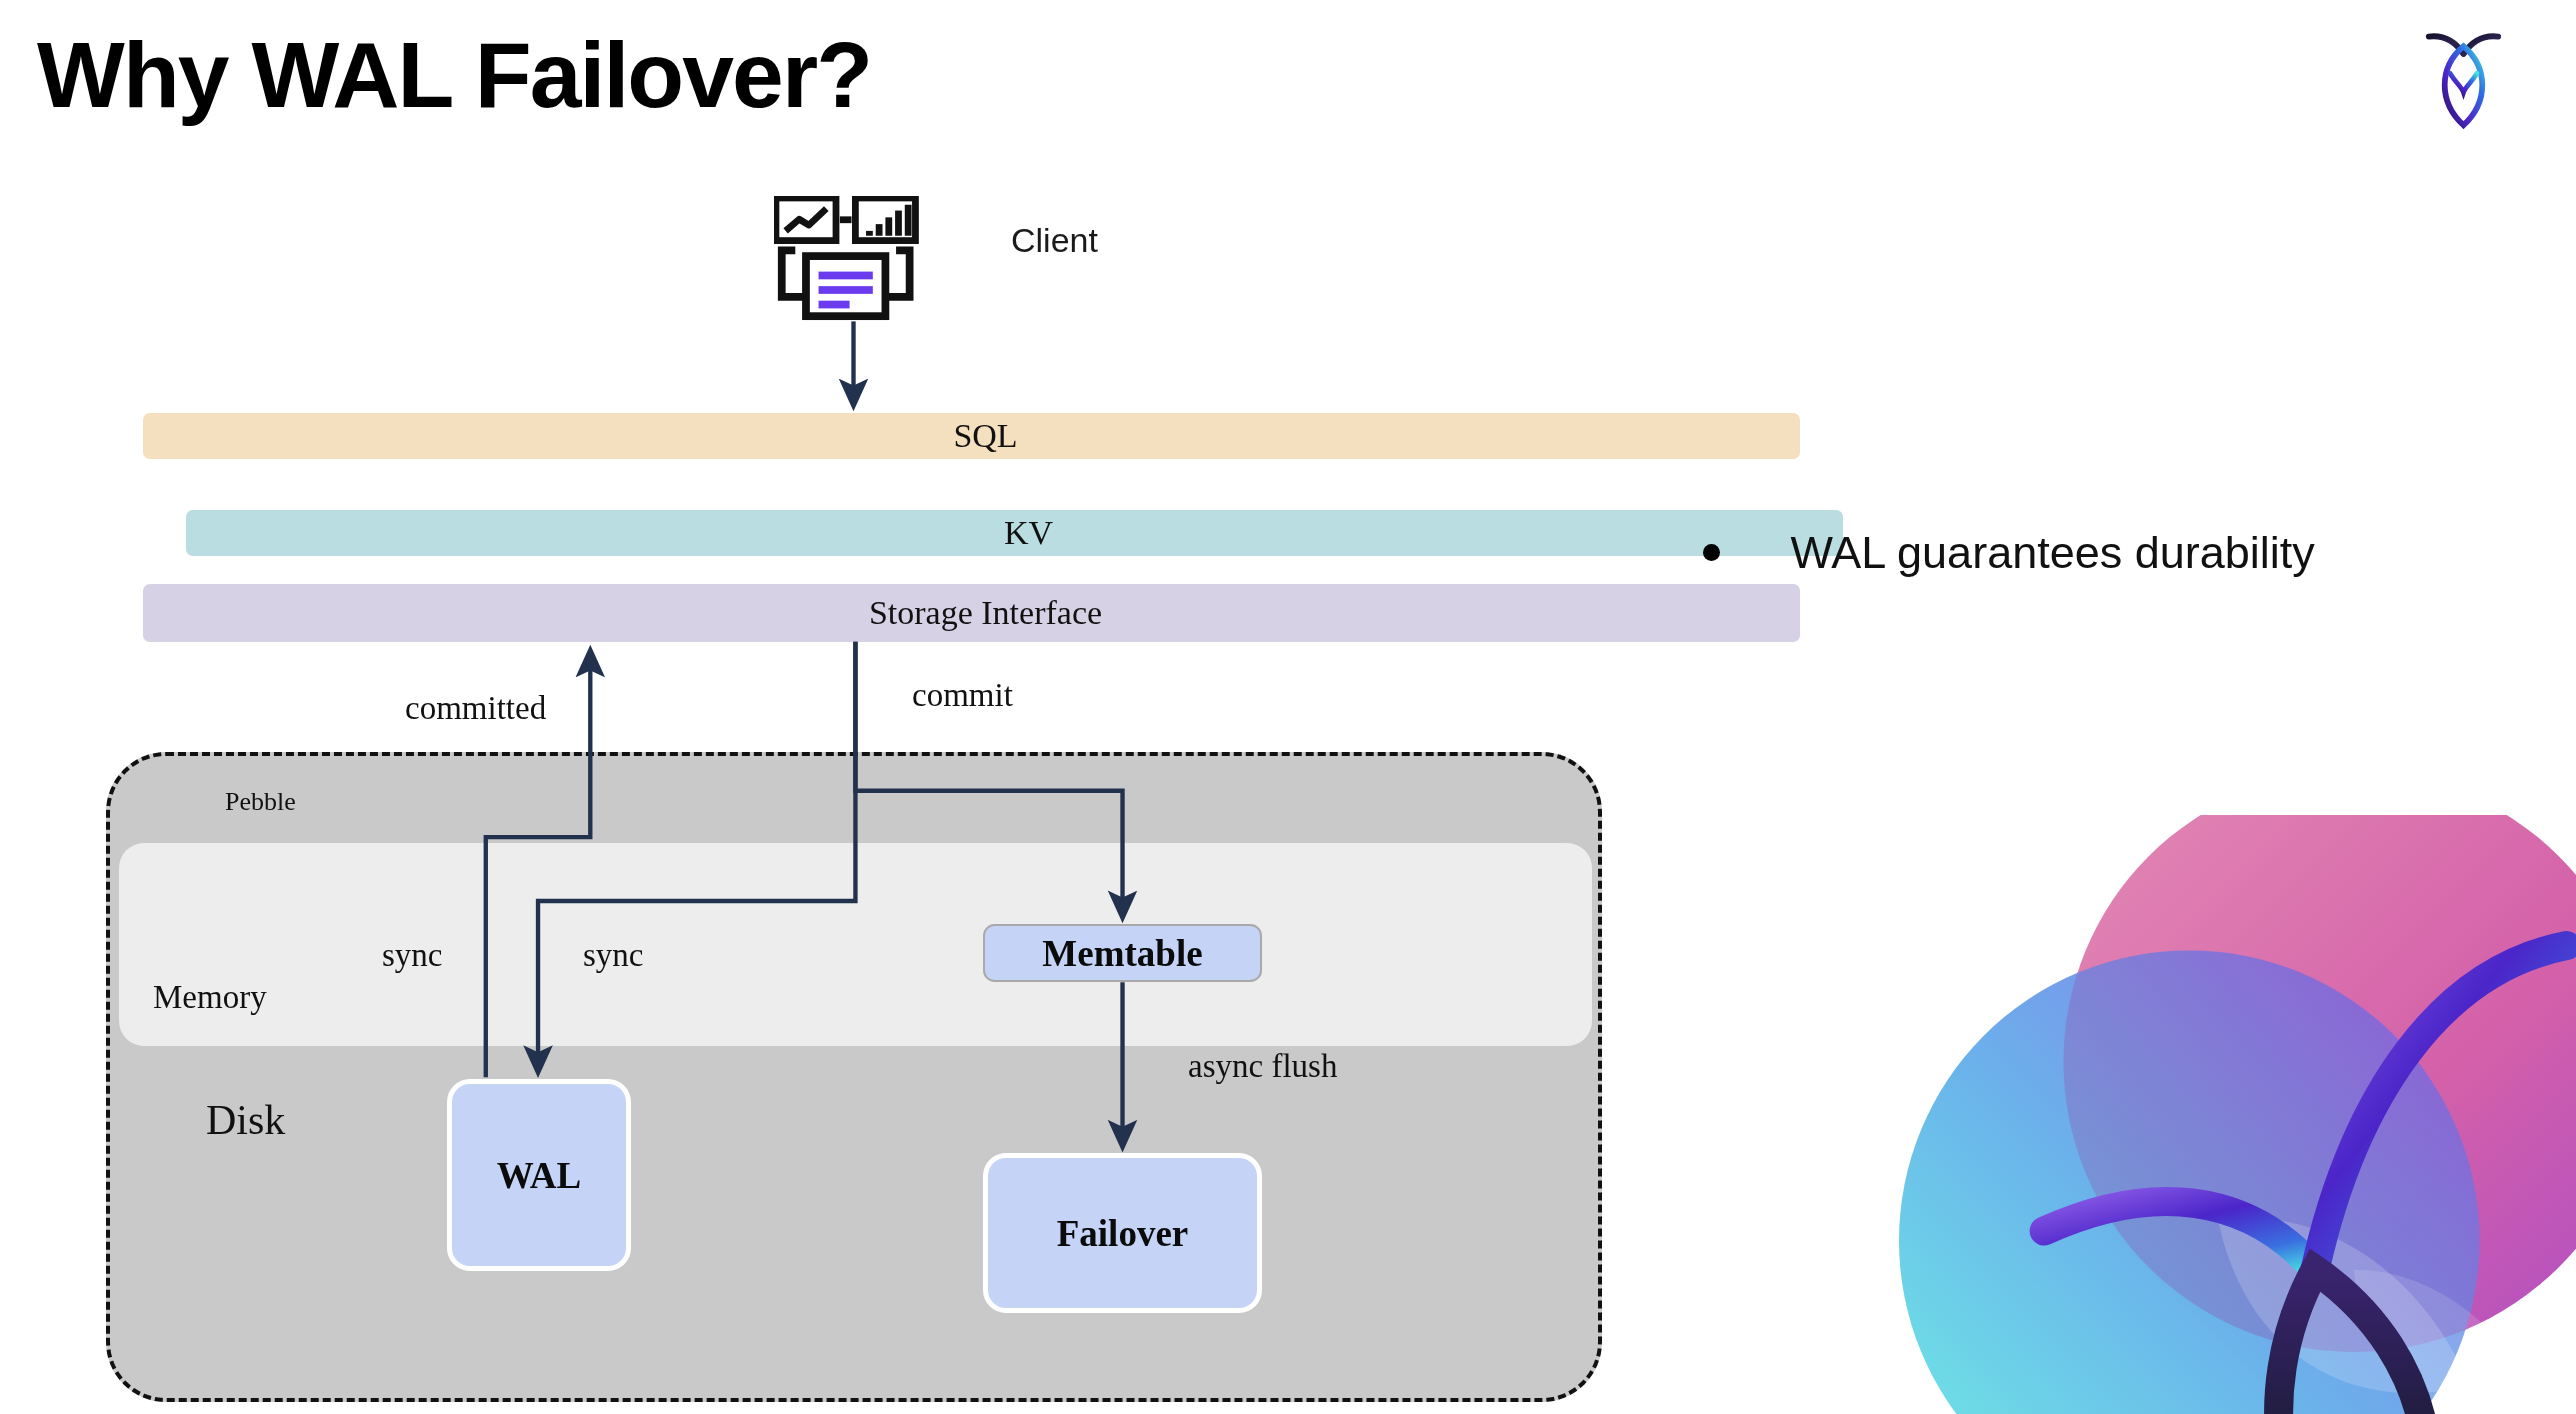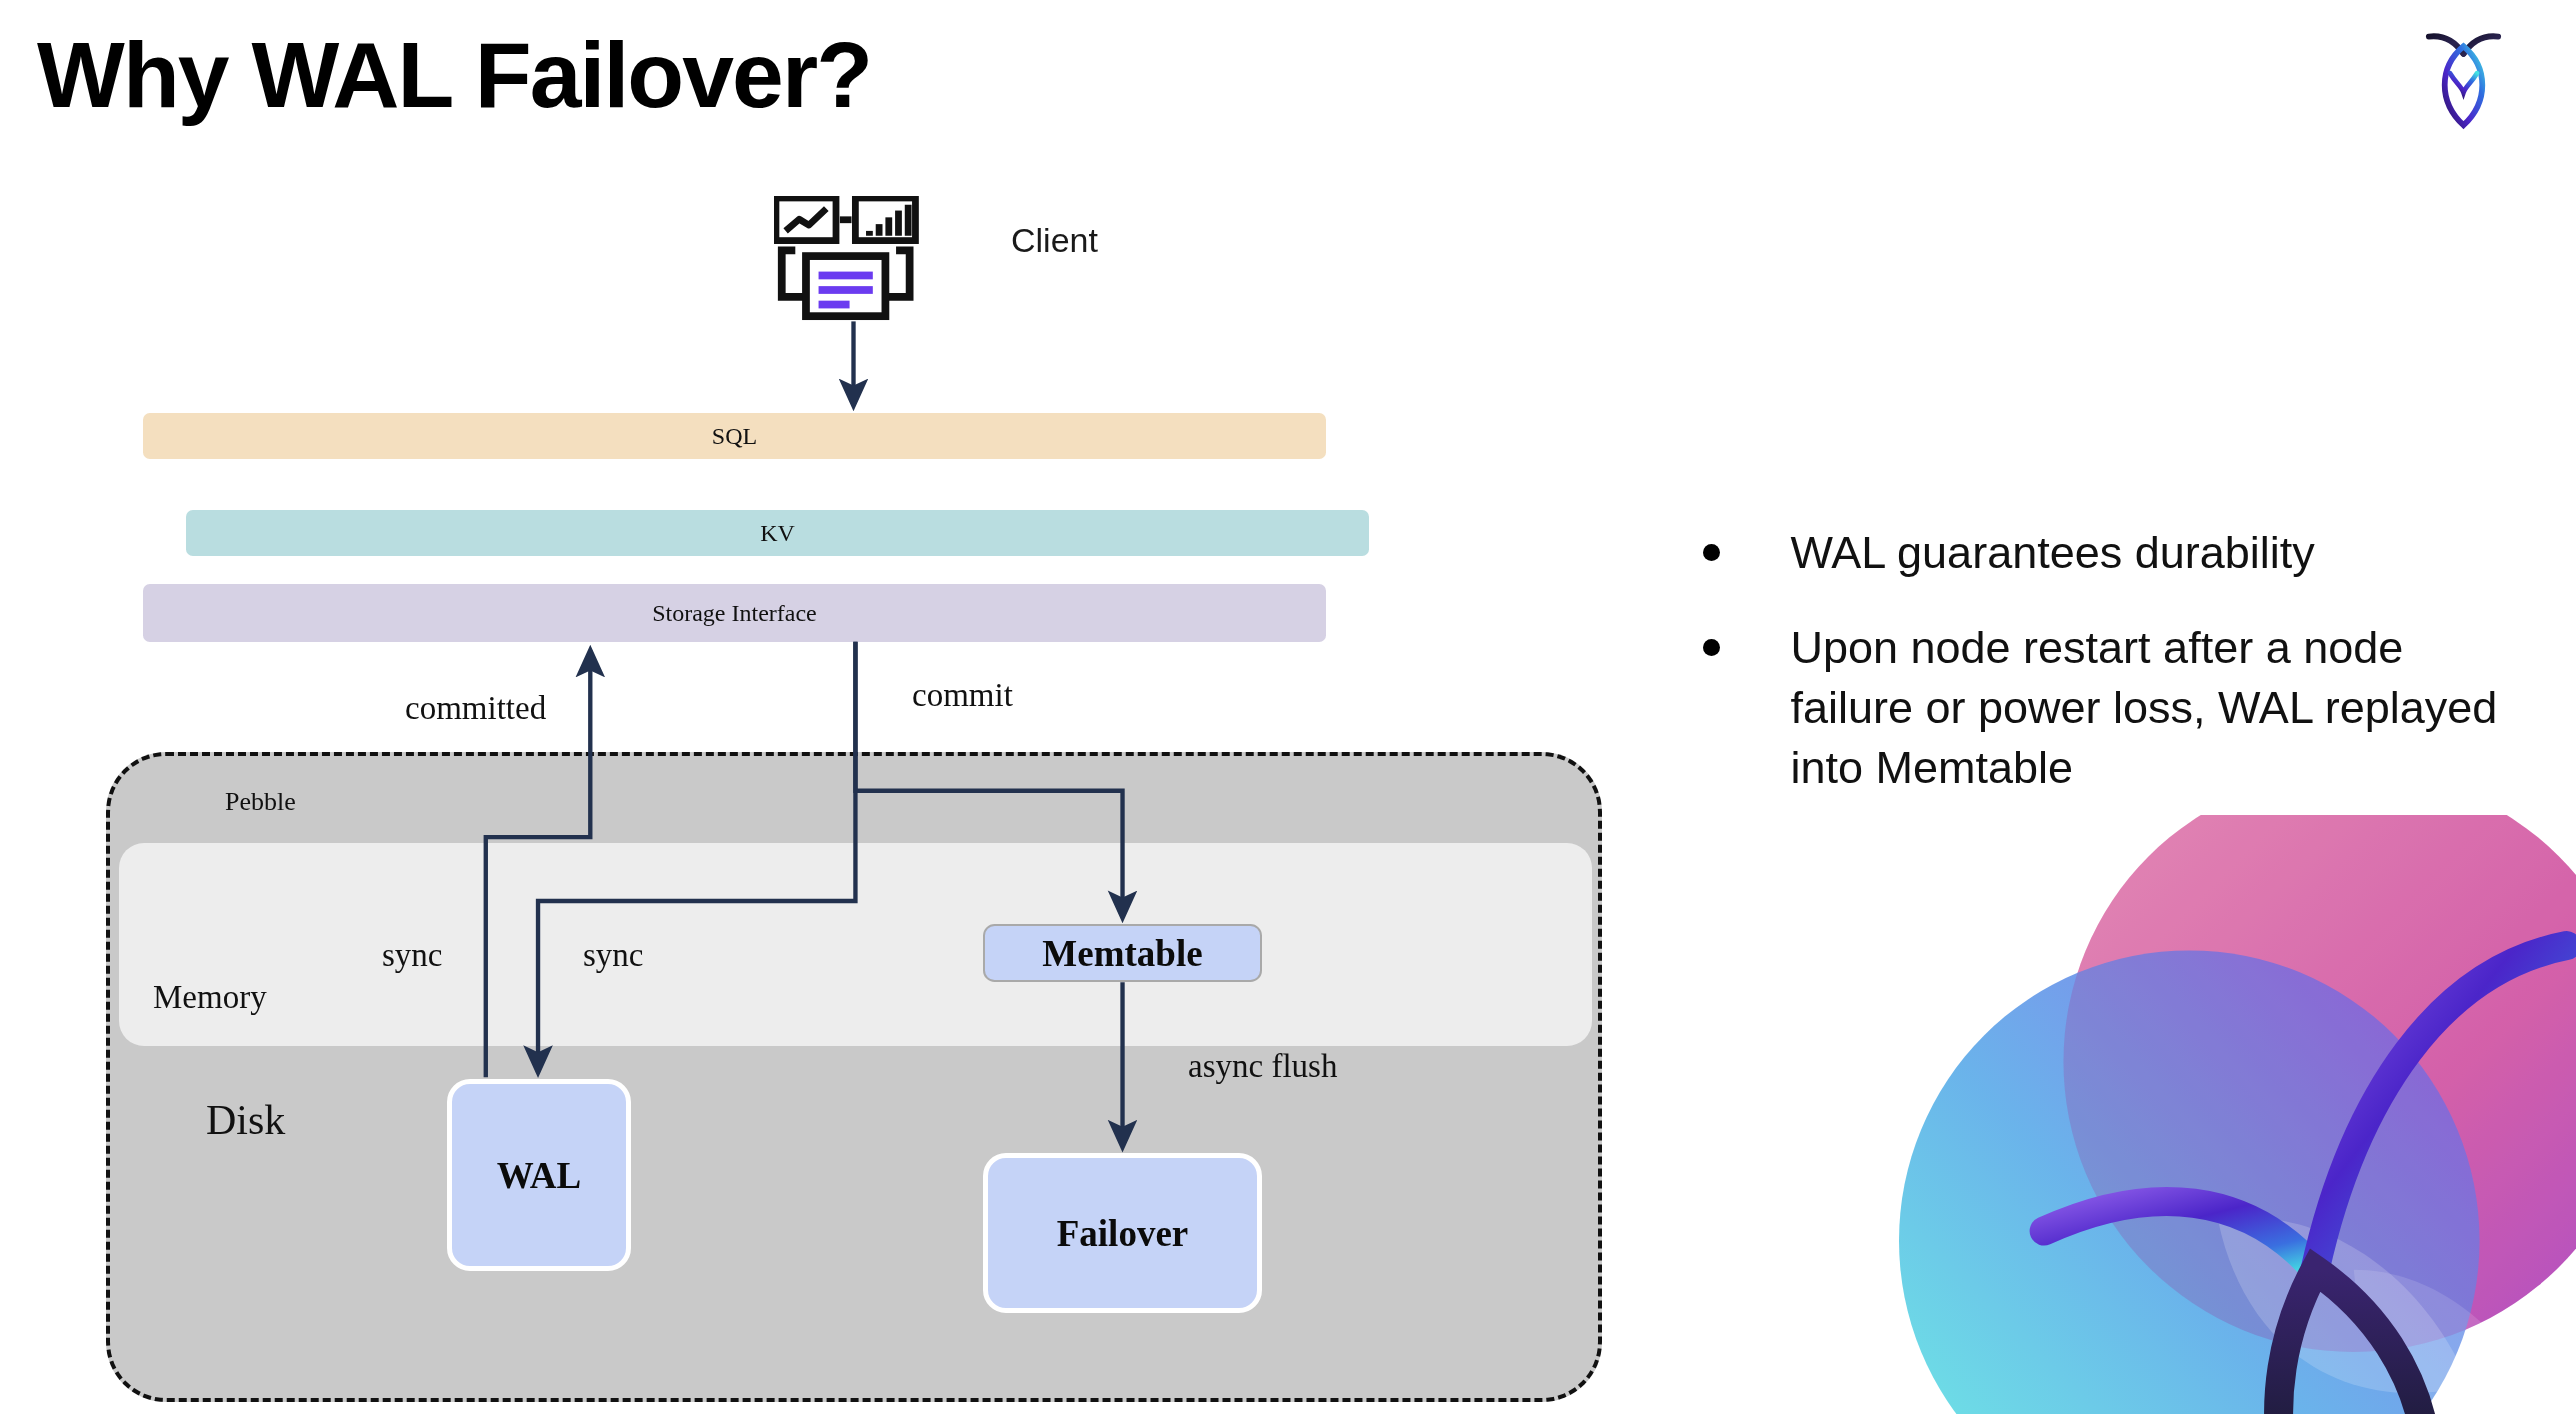--- a/index.html
+++ b/index.html
@@ -24,25 +24,25 @@
   
   #client-icon{ left:774px; top:196px; width:155px; height:126px; }
   #client-label{
     left:1011px; top:221px;
     font-size:34px; color:#1a1a1a;
     font-family:"Liberation Sans", sans-serif;
   }
 
   
   .layer-bar{
-    left:143px; width:1183px; height:46px;
+    left:143px; width:1629px; height:46px;
     border-radius:6.8px;
     display:flex; align-items:center; justify-content:center;
     font-family:"Liberation Serif", serif;
-    font-size:24px; color:#111111;
+    font-size:34px; color:#111111;padding-left:28px;
   }
   #bar-sql{ top:413px; background:#F4DFBF; }
   #bar-kv{  top:510px; background:#B9DDE0;margin-left:43px; }
   #bar-storage{ top:584px; background:#D6D1E4; height:58px; }
 
   
   #pebble-box{
     left:106px; top:752px; width:1496px; height:650px;
     background:#C9C9C9;
     border:4.8px dashed #111111;
@@ -265,18 +265,14 @@
 <div class="abs edge-label" id="lbl-commit">commit</div>
 <div class="abs edge-label" id="lbl-sync-left">sync</div>
 <div class="abs edge-label" id="lbl-sync-right">sync</div>
 <div class="abs edge-label" id="lbl-async">async flush</div>
 
 <div class="abs" id="bullets">
   <div class="bullet-row">
     <span class="bullet-dot"></span>
     <span class="bullet-text">WAL guarantees durability</span>
   </div>
-  <div class="bullet-row">
-    <span class="bullet-dot"></span>
-    <span class="bullet-text">Upon node restart after a node failure or power loss, WAL replayed into Memtable</span>
-  </div>
 </div>
 
 
 </body></html>

